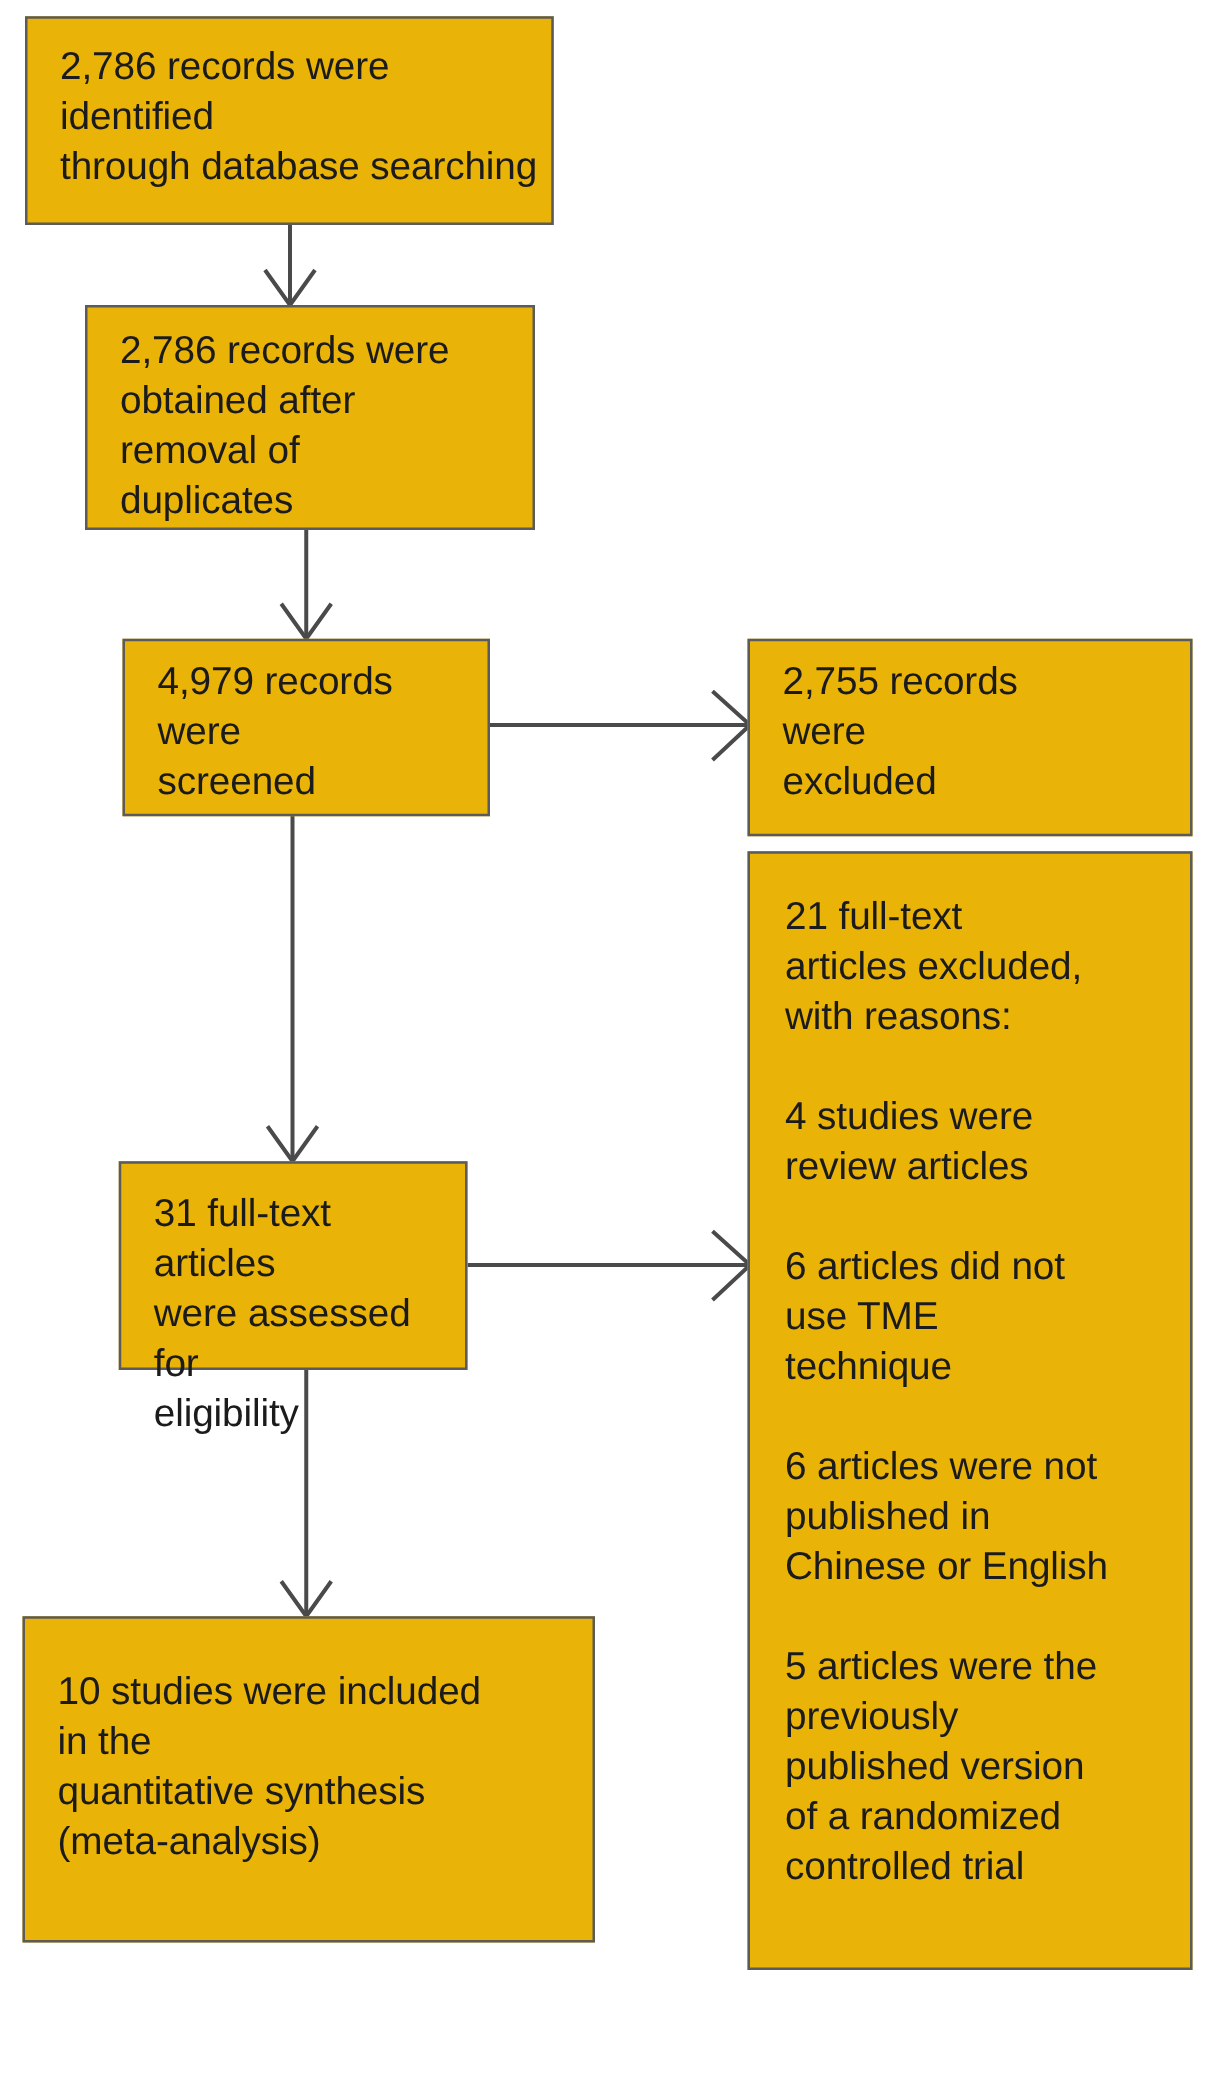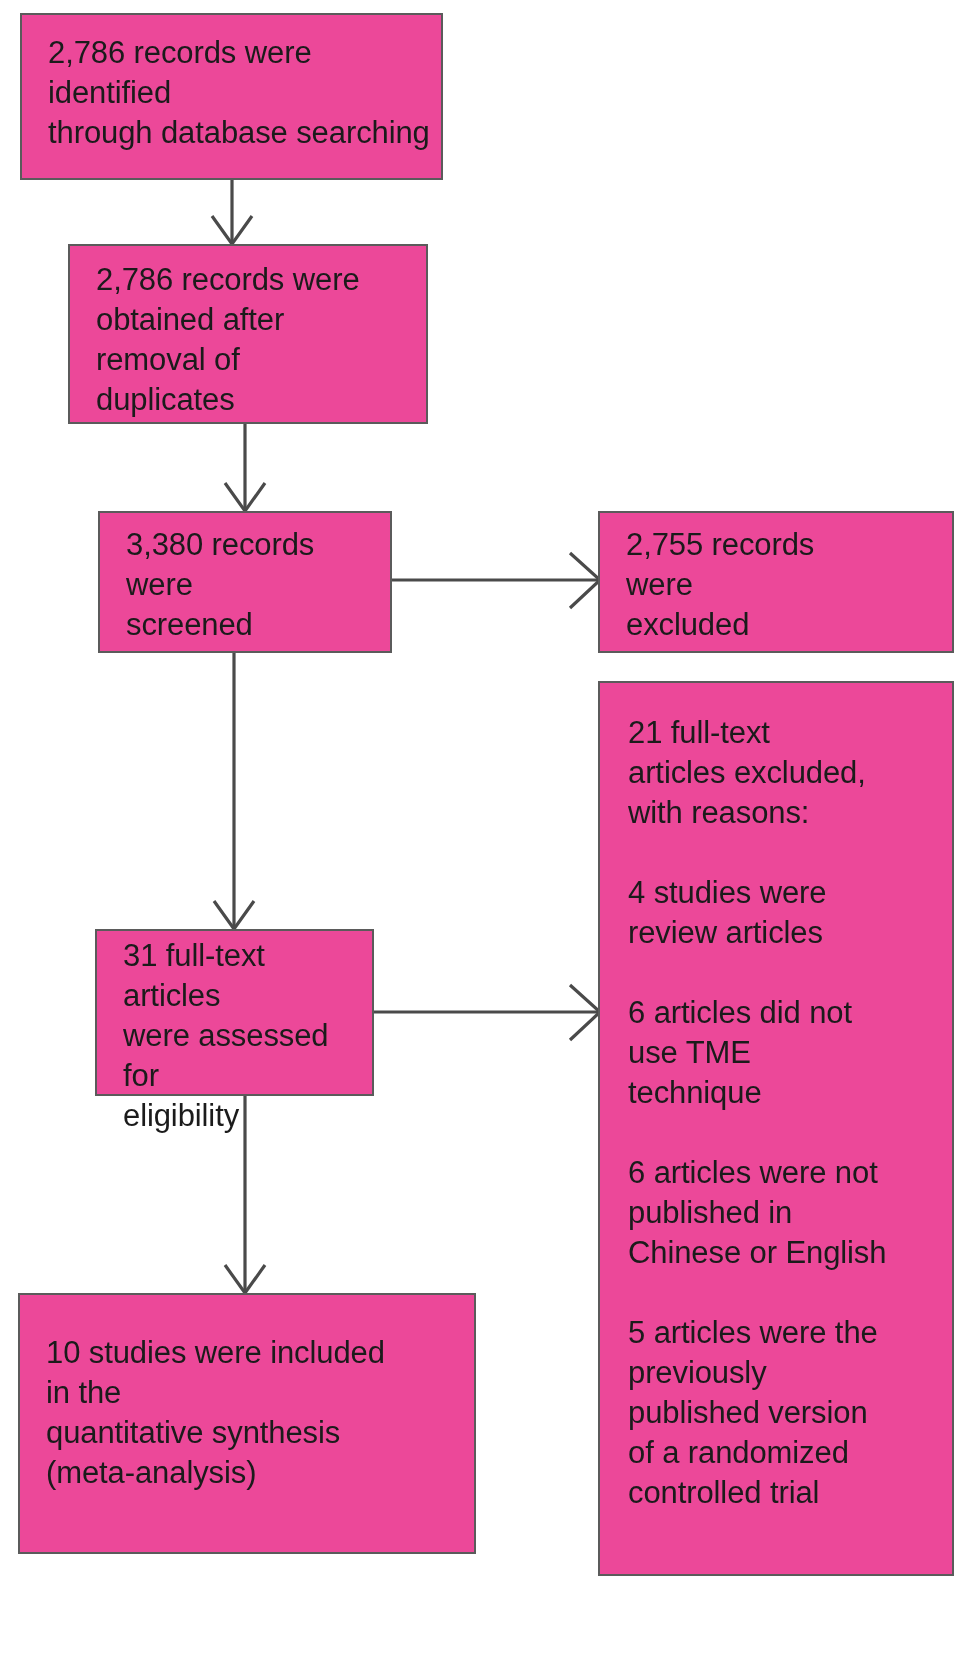--- a/index.html
+++ b/index.html
@@ -12,39 +12,39 @@
     width: 969px;
     height: 1666px;
     background: #ffffff;
     font-family: "Liberation Sans", "DejaVu Sans", sans-serif;
     overflow: hidden;
   }
   .node {
     position: absolute;
     box-sizing: border-box;
     border: 2px solid #5b5b5b;
-    background: #ec4899;
+    background: #eab308;
   }
   .node .txt {
     position: absolute;
     left: 26px;
     right: 8px;
     color: #1b1b1b;
     font-size: 31px;
     line-height: 40px;
     letter-spacing: -0.1px;
     white-space: pre-line;
     font-weight: 400;
   }
   
   .n1 .txt { top: 18px; }
   .n2 .txt { top: 14px; }
   .n3 .txt { top: 12px; }
   .n4 .txt { top: 12px; }
-  .n5 .txt { top: 5px; }
+  .n5 .txt { top: 20px; }
   .n6 .txt { top: 38px; }
   .n7 .txt { top: 30px; left: 28px; }
 
   svg.connectors {
     position: absolute;
     left: 0;
     top: 0;
     width: 969px;
     height: 1666px;
     pointer-events: none;
@@ -100,26 +100,26 @@
   </div>
 
   <div class="node n2" style="left:68px; top:244px; width:360px; height:180px;">
     <div class="txt">2,786 records were
 obtained after
 removal of
 duplicates</div>
   </div>
 
   <div class="node n3" style="left:98px; top:511px; width:294px; height:142px;">
-    <div class="txt">3,380 records
+    <div class="txt">4,979 records
 were
 screened</div>
   </div>
 
-  <div class="node n4" style="left:598px; top:511px; width:356px; height:142px;">
+  <div class="node n4" style="left:598px; top:511px; width:356px; height:158px;">
     <div class="txt">2,755 records
 were
 excluded</div>
   </div>
 
   <div class="node n5" style="left:95px; top:929px; width:279px; height:167px;">
     <div class="txt">31 full-text articles
 were assessed for
 eligibility</div>
   </div>

